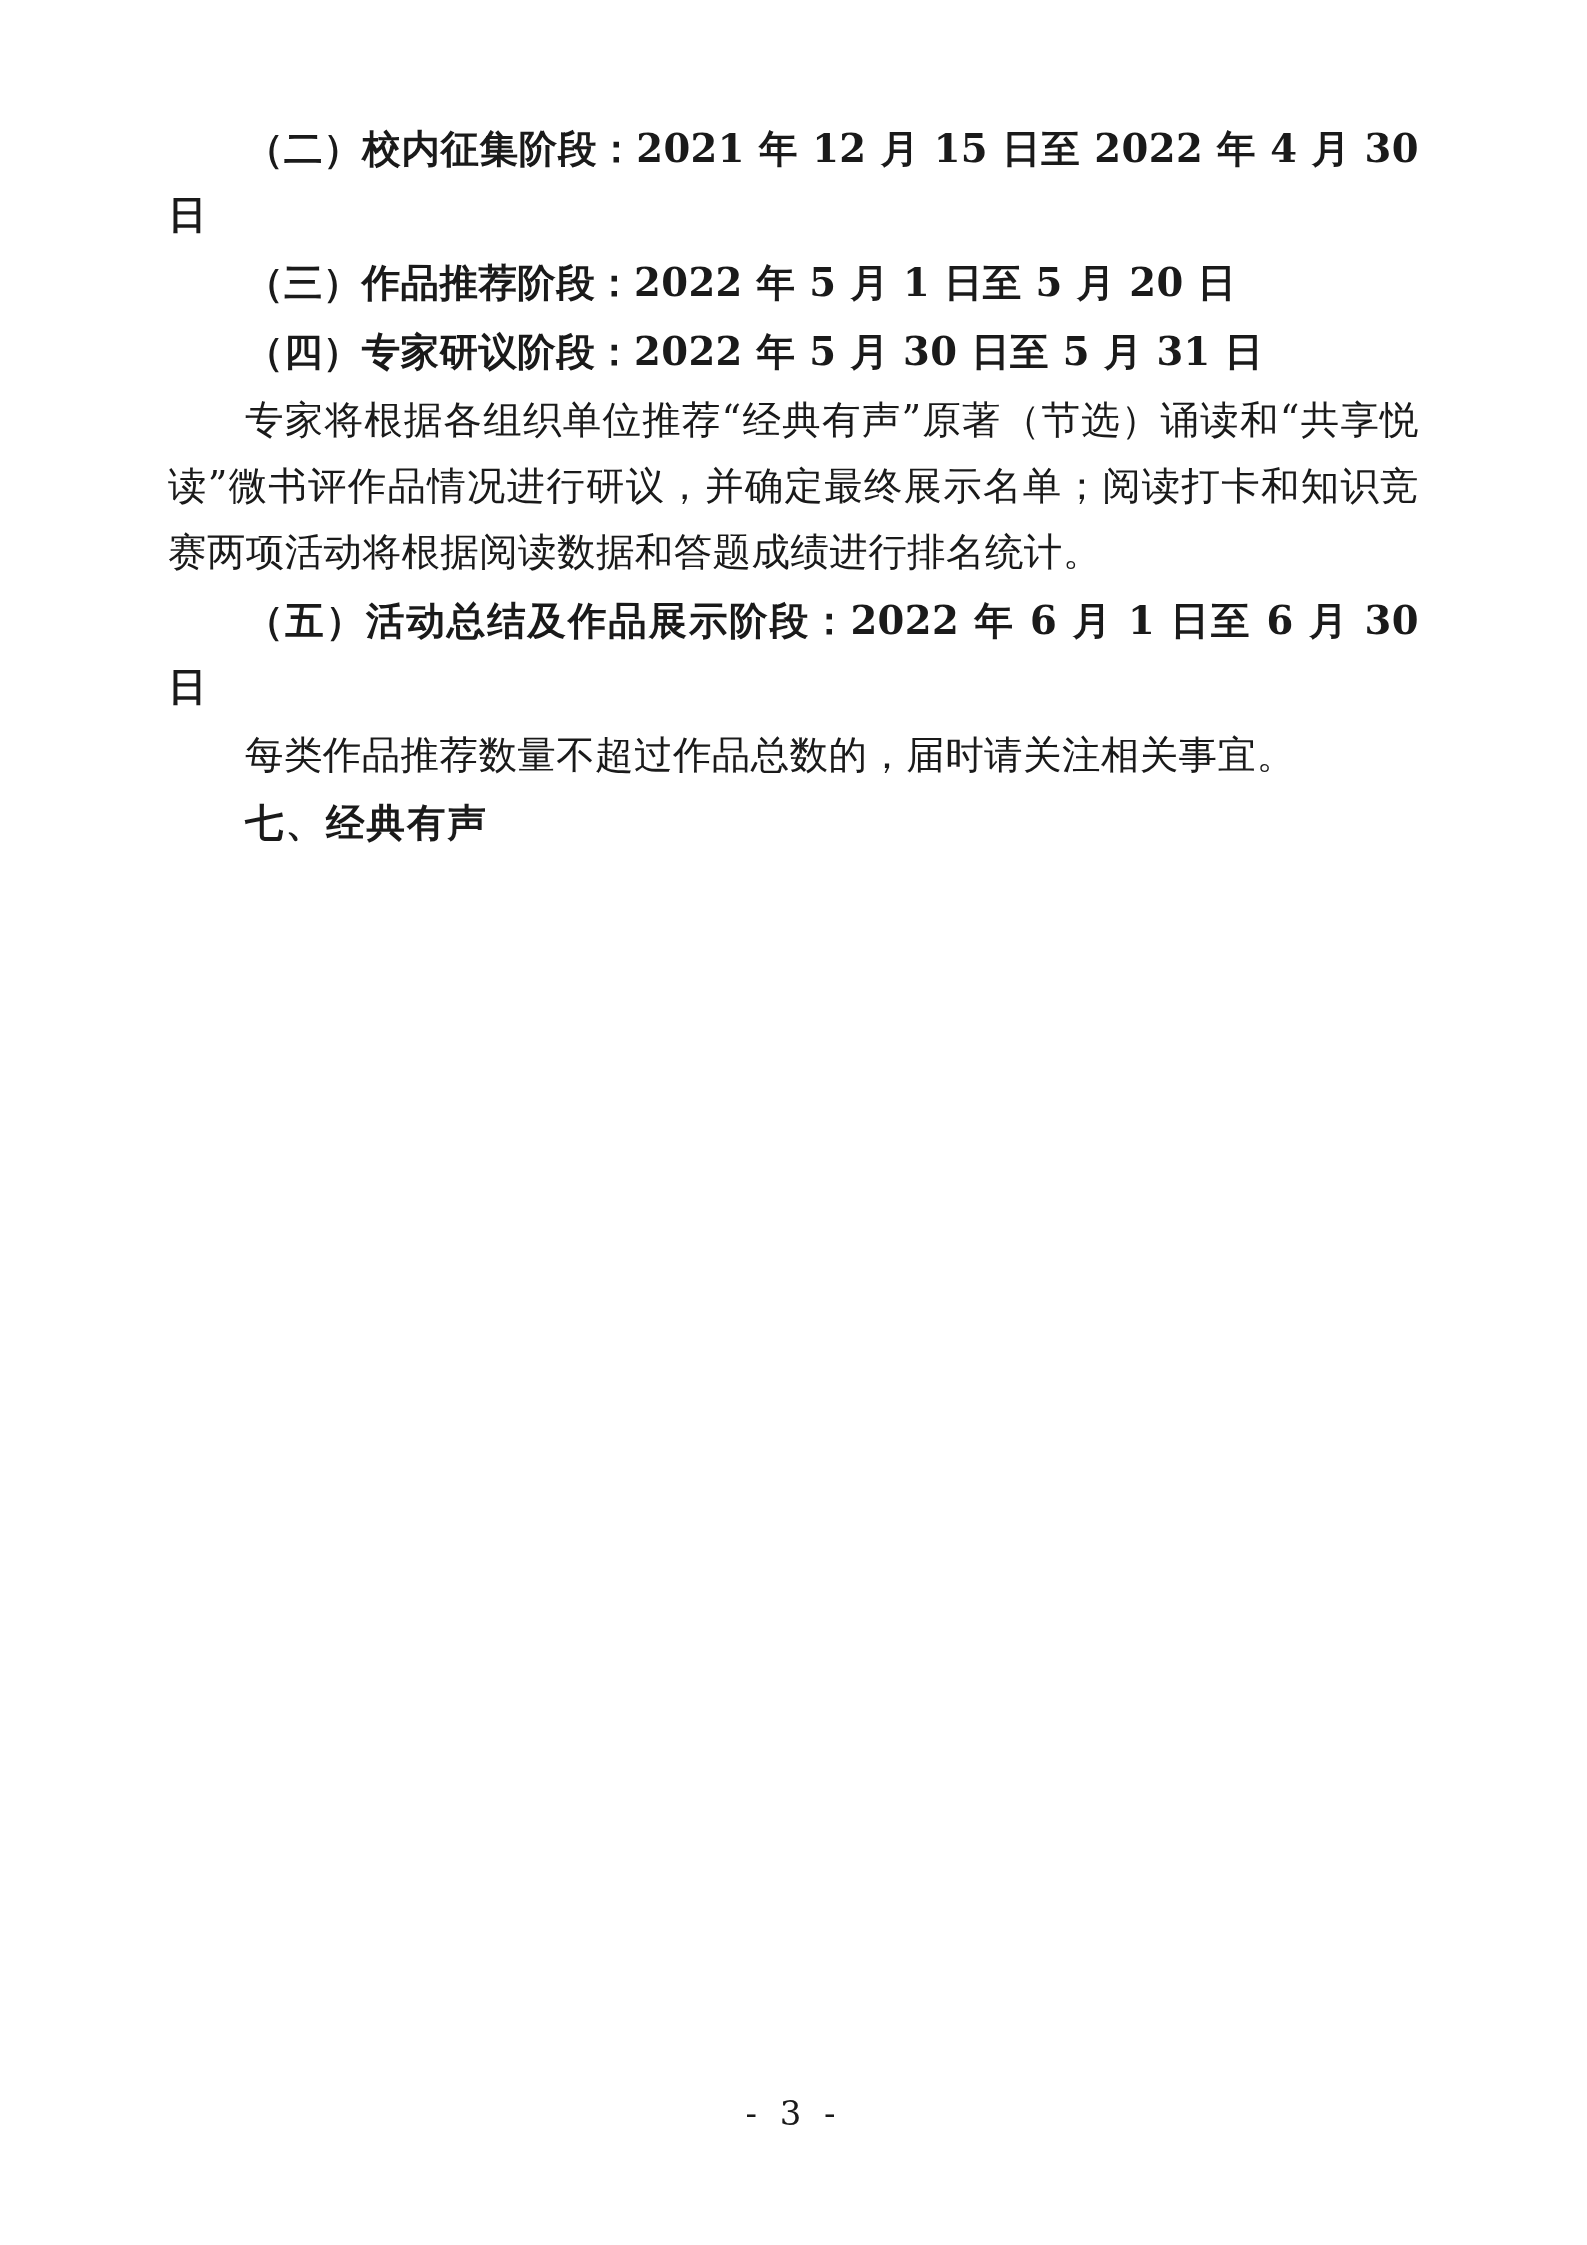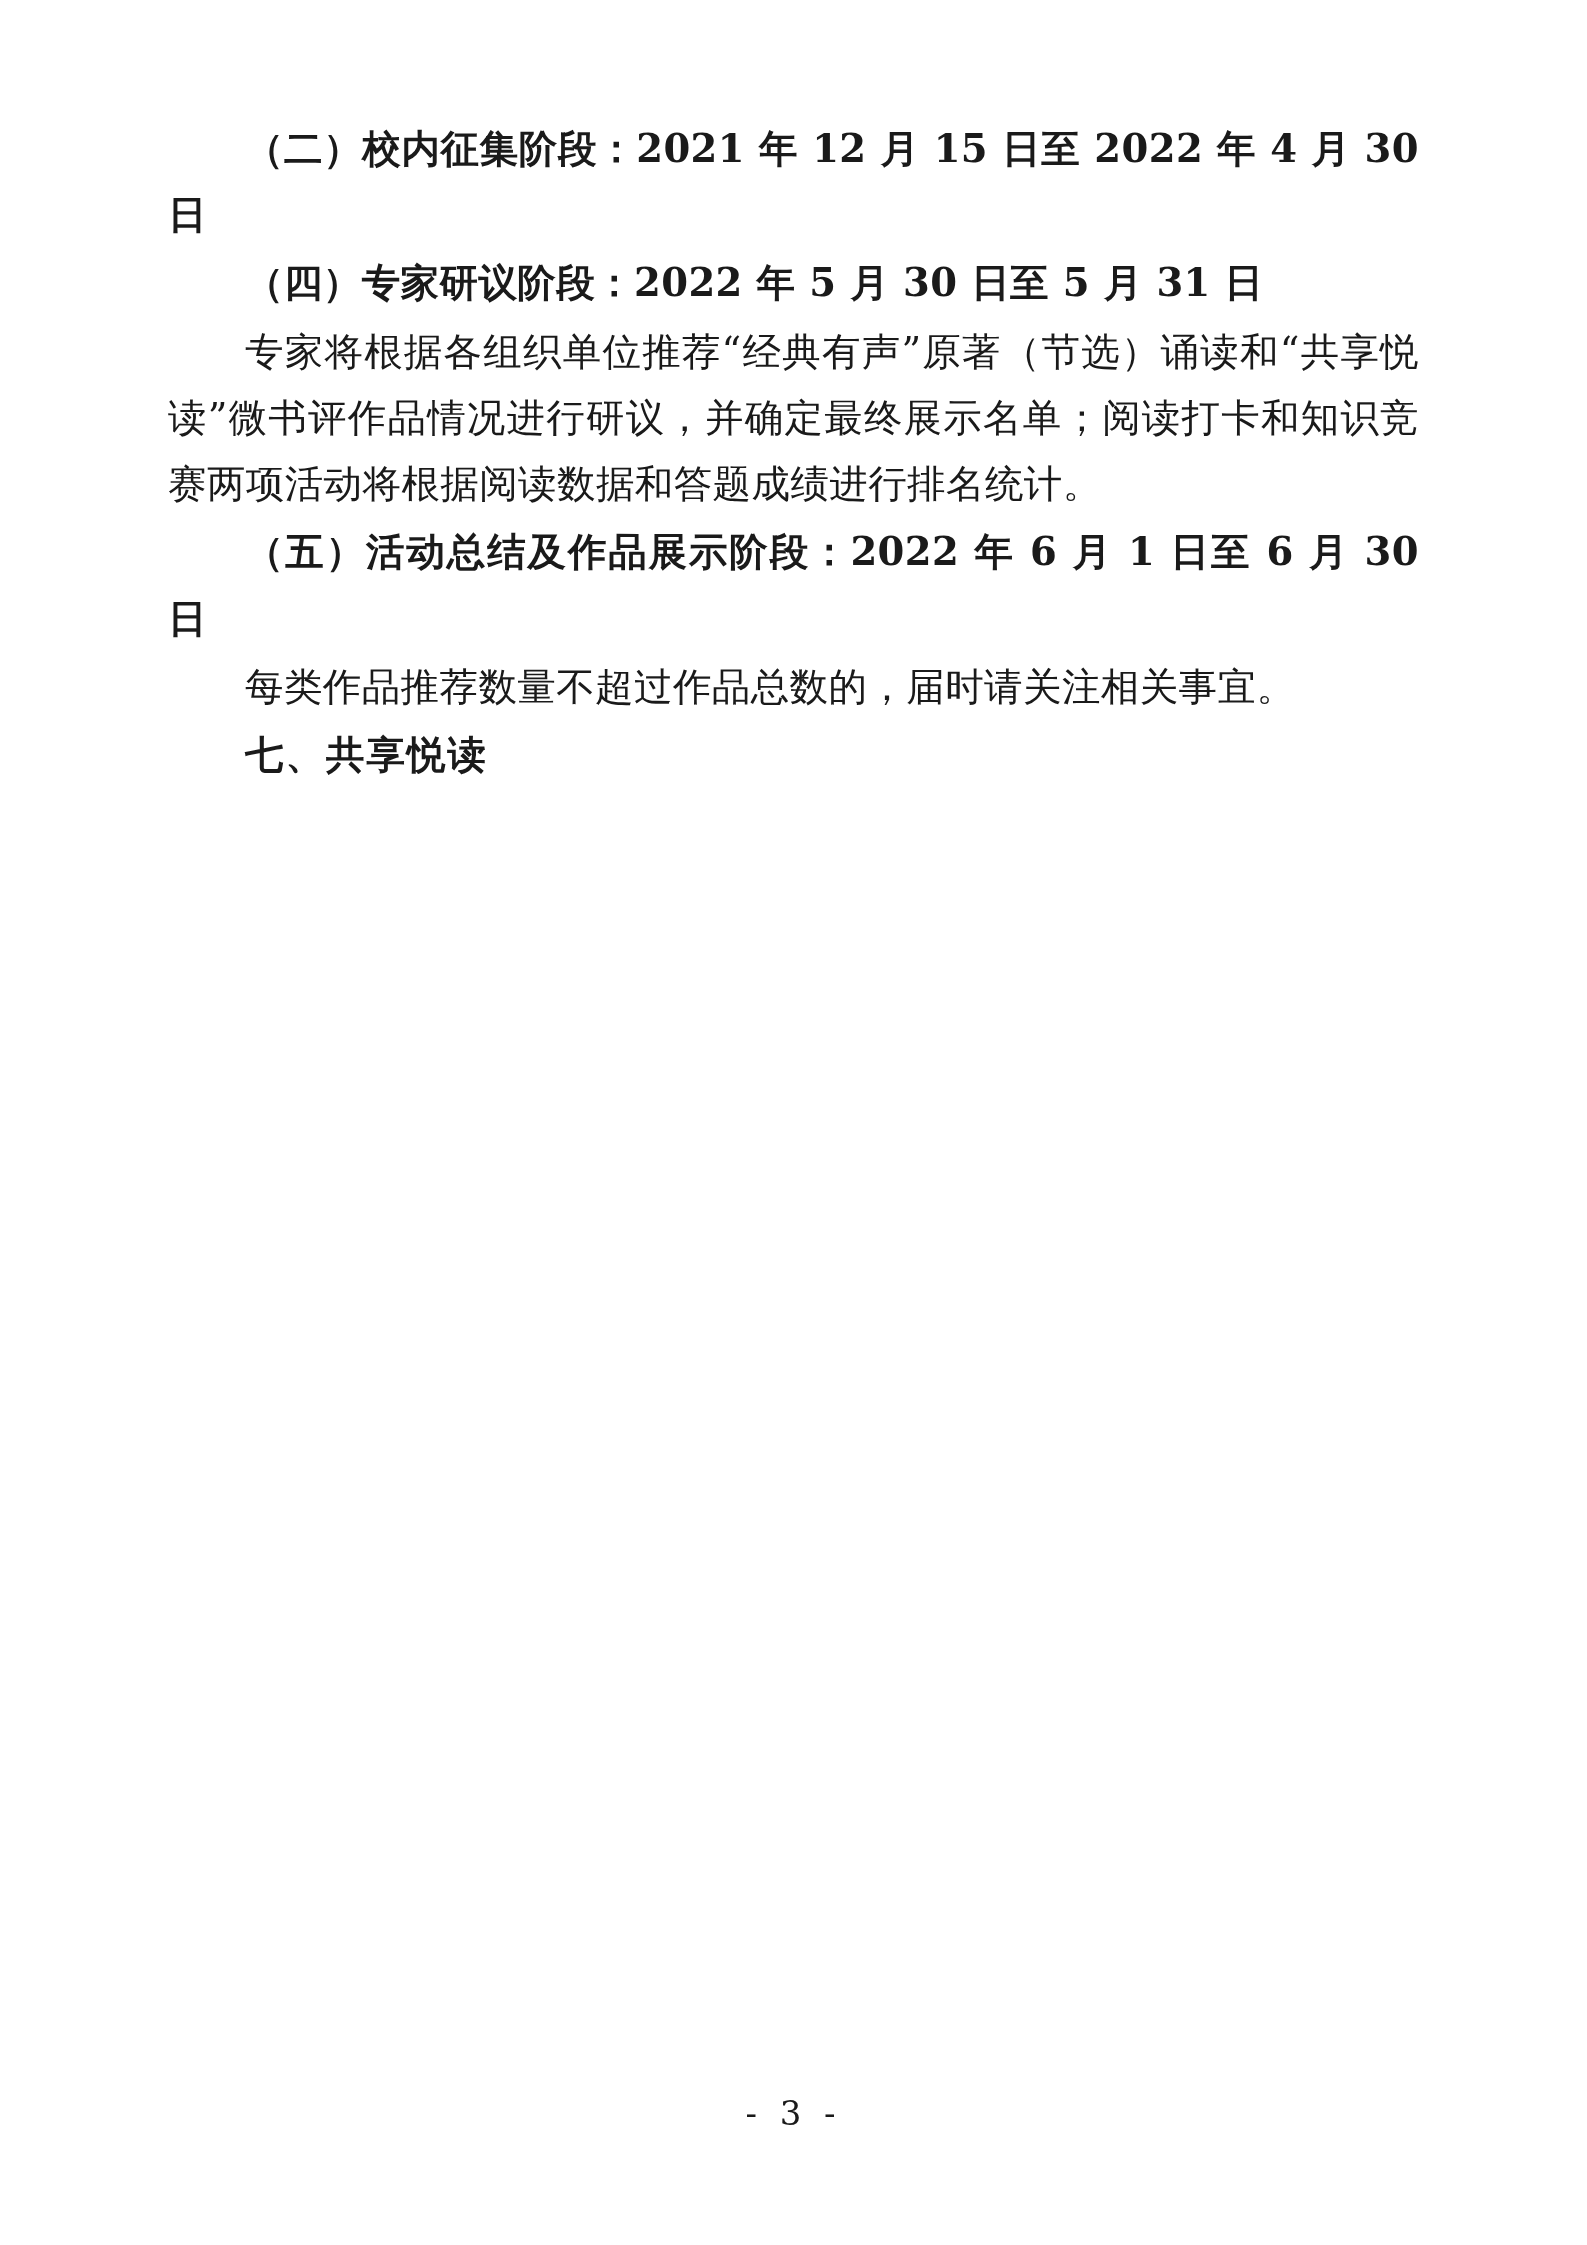--- a/index.html
+++ b/index.html
@@ -62,29 +62,30 @@
 </style>
 </head>
 <body>
 
 <div class="page">
   <div class="doc-body">
 
     <p class="heading-sub">（二）校内征集阶段：2021 年 12 月 15 日至 2022 年 4 月 30 日</p>
 
 
+    <p class="heading-sub">（三）作品推荐阶段：2022 年 5 月 1 日至 5 月 20 日</p>
 
 
     <p class="heading-sub">（四）专家研议阶段：2022 年 5 月 30 日至 5 月 31 日</p>
 
     <p class="para">专家将根据各组织单位推荐“经典有声”原著（节选）诵读和“共享悦读”微书评作品情况进行研议，并确定最终展示名单；阅读打卡和知识竞赛两项活动将根据阅读数据和答题成绩进行排名统计。</p>
 
     <p class="heading-sub">（五）活动总结及作品展示阶段：2022 年 6 月 1 日至 6 月 30 日</p>
 
     <p class="para">每类作品推荐数量不超过作品总数的，届时请关注相关事宜。</p>
 
-    <p class="heading-main">七、共享悦读</p>
+    <p class="heading-main">七、经典有声</p>
 
 
   </div>
 
   <div class="footer">- 3 -</div>
 </div>
 
 </body></html>

